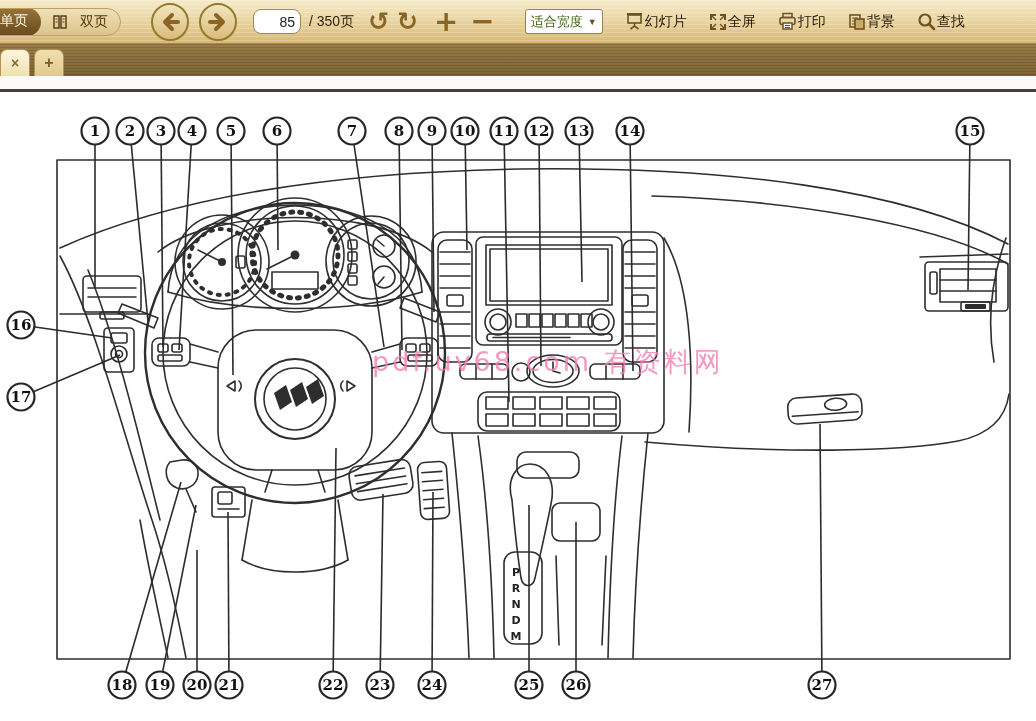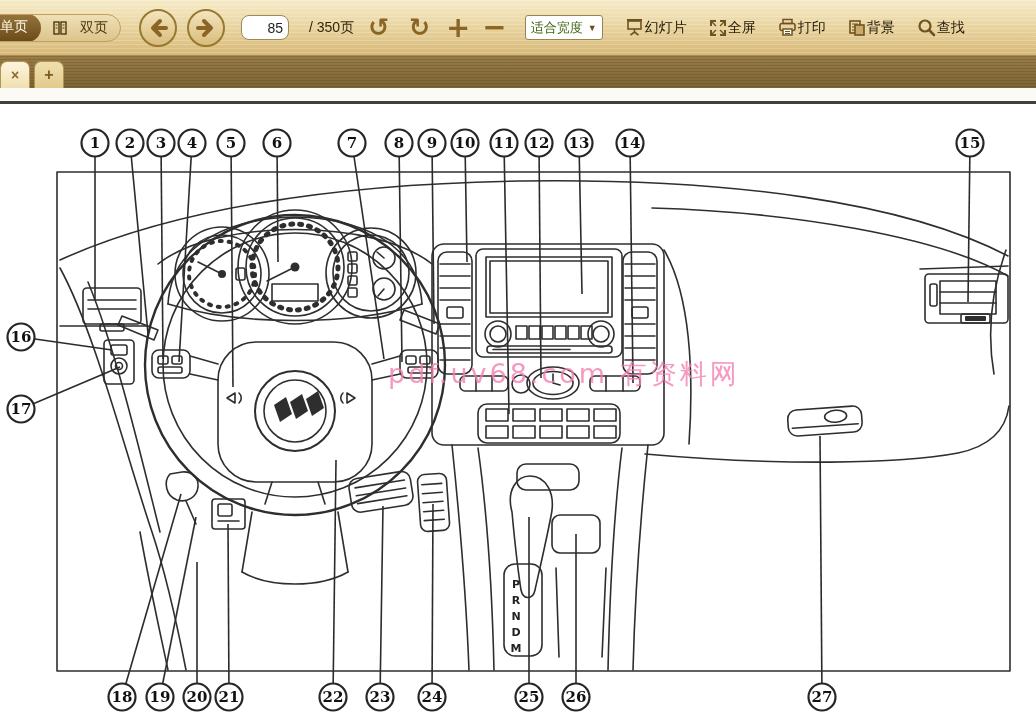--- a/index.html
+++ b/index.html
@@ -1,38 +1,38 @@
 <!DOCTYPE html>
 <html><head>
 <meta charset="utf-8">
 <style>
   * { margin:0; padding:0; box-sizing:border-box; }
   html,body { width:1036px; height:721px; overflow:hidden; background:#fff;
               font-family:"Liberation Sans", sans-serif; }
 
   
   .toolbar {
-    height:56px; display:flex; align-items:center; position:relative;
+    height:44px; display:flex; align-items:center; position:relative;
     background:
       repeating-linear-gradient(180deg, rgba(255,255,255,.20) 0 1px, rgba(0,0,0,0) 1px 4px),
       linear-gradient(180deg,#f6ebc8 0%,#e7d19b 55%,#d7b877 100%);
     border-bottom:1px solid #a98b4b;
   }
   .view-group { display:flex; align-items:center; margin-left:-14px;
     background:linear-gradient(180deg,#efe0b6,#dcc48b); border:1px solid #c0a05c;
     border-radius:16px; overflow:hidden; height:28px; }
   .btn-single { background:linear-gradient(180deg,#96743c,#684a1a); color:#fdf6e1;
     padding:4px 13px 5px; font-size:14px; border-radius:15px; height:28px; }
   .btn-double { display:flex; align-items:center; gap:13px; padding:0 12px;
     color:#4c380f; font-size:14px; }
   .nav-circle { width:38px; height:38px; border-radius:50%; border:2px solid #97782f;
     display:flex; align-items:center; justify-content:center;
     background:linear-gradient(180deg,#f2e5bd,#d9bc7c); }
-  .ml18{margin-left:18px} .ml10{margin-left:10px} .ml16{margin-left:16px}
-  .ml6{margin-left:20px} .ml14{margin-left:14px} .ml12{margin-left:12px} .ml22{margin-left:22px}
+  .ml18{margin-left:30px} .ml10{margin-left:10px} .ml16{margin-left:16px}
+  .ml6{margin-left:8px} .ml14{margin-left:14px} .ml12{margin-left:12px} .ml22{margin-left:22px}
   .page-input { width:48px; height:25px; border:1px solid #9c8a56; border-radius:8px;
     background:#fff; text-align:right; padding-right:5px; font-size:14px; color:#222; }
   .page-total { font-size:14px; color:#33260d; }
   .glyph-btn { font-size:25px; font-weight:bold; color:#8a6525; line-height:1;
     font-family:"DejaVu Sans", sans-serif; cursor:default; }
   .glyph-big { font-size:29px; }
   .zoom-box { width:78px; height:25px; background:#fff; border:1px solid #96864e;
     border-radius:3px; display:flex; align-items:center; justify-content:space-between;
     padding:0 5px; }
   .zoom-box .lbl { font-size:13px; color:#3f6212; }
@@ -62,21 +62,21 @@
   #dash-art { stroke:#2e2e2e; fill:none; stroke-width:1.6;
     stroke-linecap:round; stroke-linejoin:round; }
   #dash-art .fill { fill:#2e2e2e; stroke:none; }
   #dash-art .w { fill:#fff; }
   #callout-lines line { stroke:#2b2b2b; stroke-width:1.6; }
   #callout-circles circle { fill:#fff; stroke:#262626; stroke-width:2.2; }
   #callout-circles text { font:bold 15px "DejaVu Serif", serif; fill:#111;
     text-anchor:middle; }
   #gear-labels text { font:bold 11px "DejaVu Sans", sans-serif; fill:#222;
     text-anchor:middle; }
-  .watermark { position:absolute; left:388px; top:252px; font-size:27px;
+  .watermark { position:absolute; left:372px; top:252px; font-size:27px;
     letter-spacing:3px; color:rgba(242,127,177,.8); white-space:nowrap;
     pointer-events:none; font-family:"DejaVu Sans", sans-serif; }
 </style>
 </head>
 <body>
 
 <div class="toolbar">
   <div class="view-group">
     <div class="btn-single">单页</div>
     <div class="btn-double">

